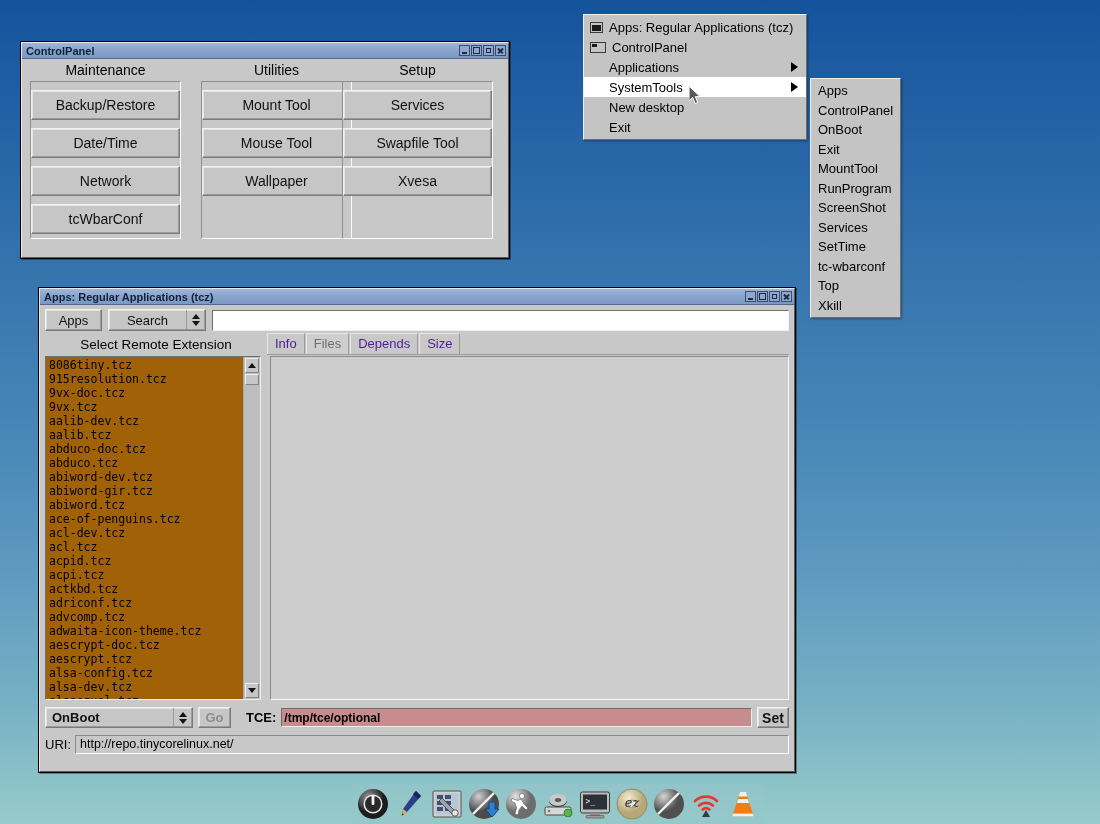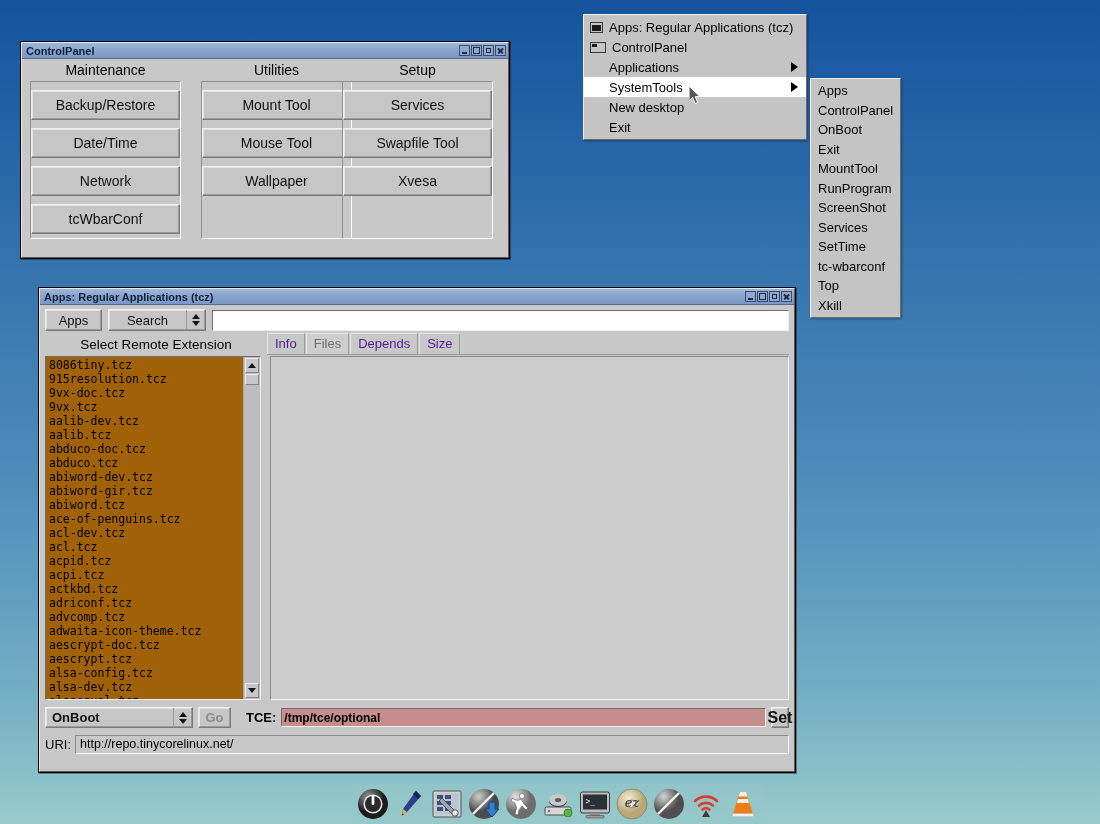--- a/index.html
+++ b/index.html
@@ -220,21 +220,21 @@
   #onboot-combo .lbl { flex: 1; padding-left: 6px; font-size: 13px; color: #111; }
   #go-btn { width: 33px; height: 21px; font-size: 13px; }
   #tce-label { font-size: 13px; color: #000; margin-left: 10px; }
   #tce-field {
     flex: 1; height: 19px; background: #c78c8c;
     border-top: 1px solid #6e6e6e; border-left: 1px solid #6e6e6e;
     border-right: 1px solid #efefef; border-bottom: 1px solid #efefef;
     box-sizing: border-box; display: flex; align-items: center;
     font-size: 12px; color: #000; padding-left: 2px;
   }
-  #set-btn { width: 18px; height: 21px; font-size: 16px; }
+  #set-btn { width: 32px; height: 21px; font-size: 14px; }
   #apps-bottom2 { display: flex; align-items: center; gap: 4px; margin-top: 6px; height: 20px; }
   #uri-label { font-size: 13px; color: #000; }
   #uri-field { flex: 1; height: 19px; background: #c8c8c8;
     border-top: 1px solid #8b8b8b; border-left: 1px solid #8b8b8b;
     border-right: 1px solid #fafafa; border-bottom: 1px solid #fafafa;
     box-sizing: border-box; display: flex; align-items: center;
     font-size: 12.5px; color: #000; padding-left: 4px; }
 
   
   .menu {

